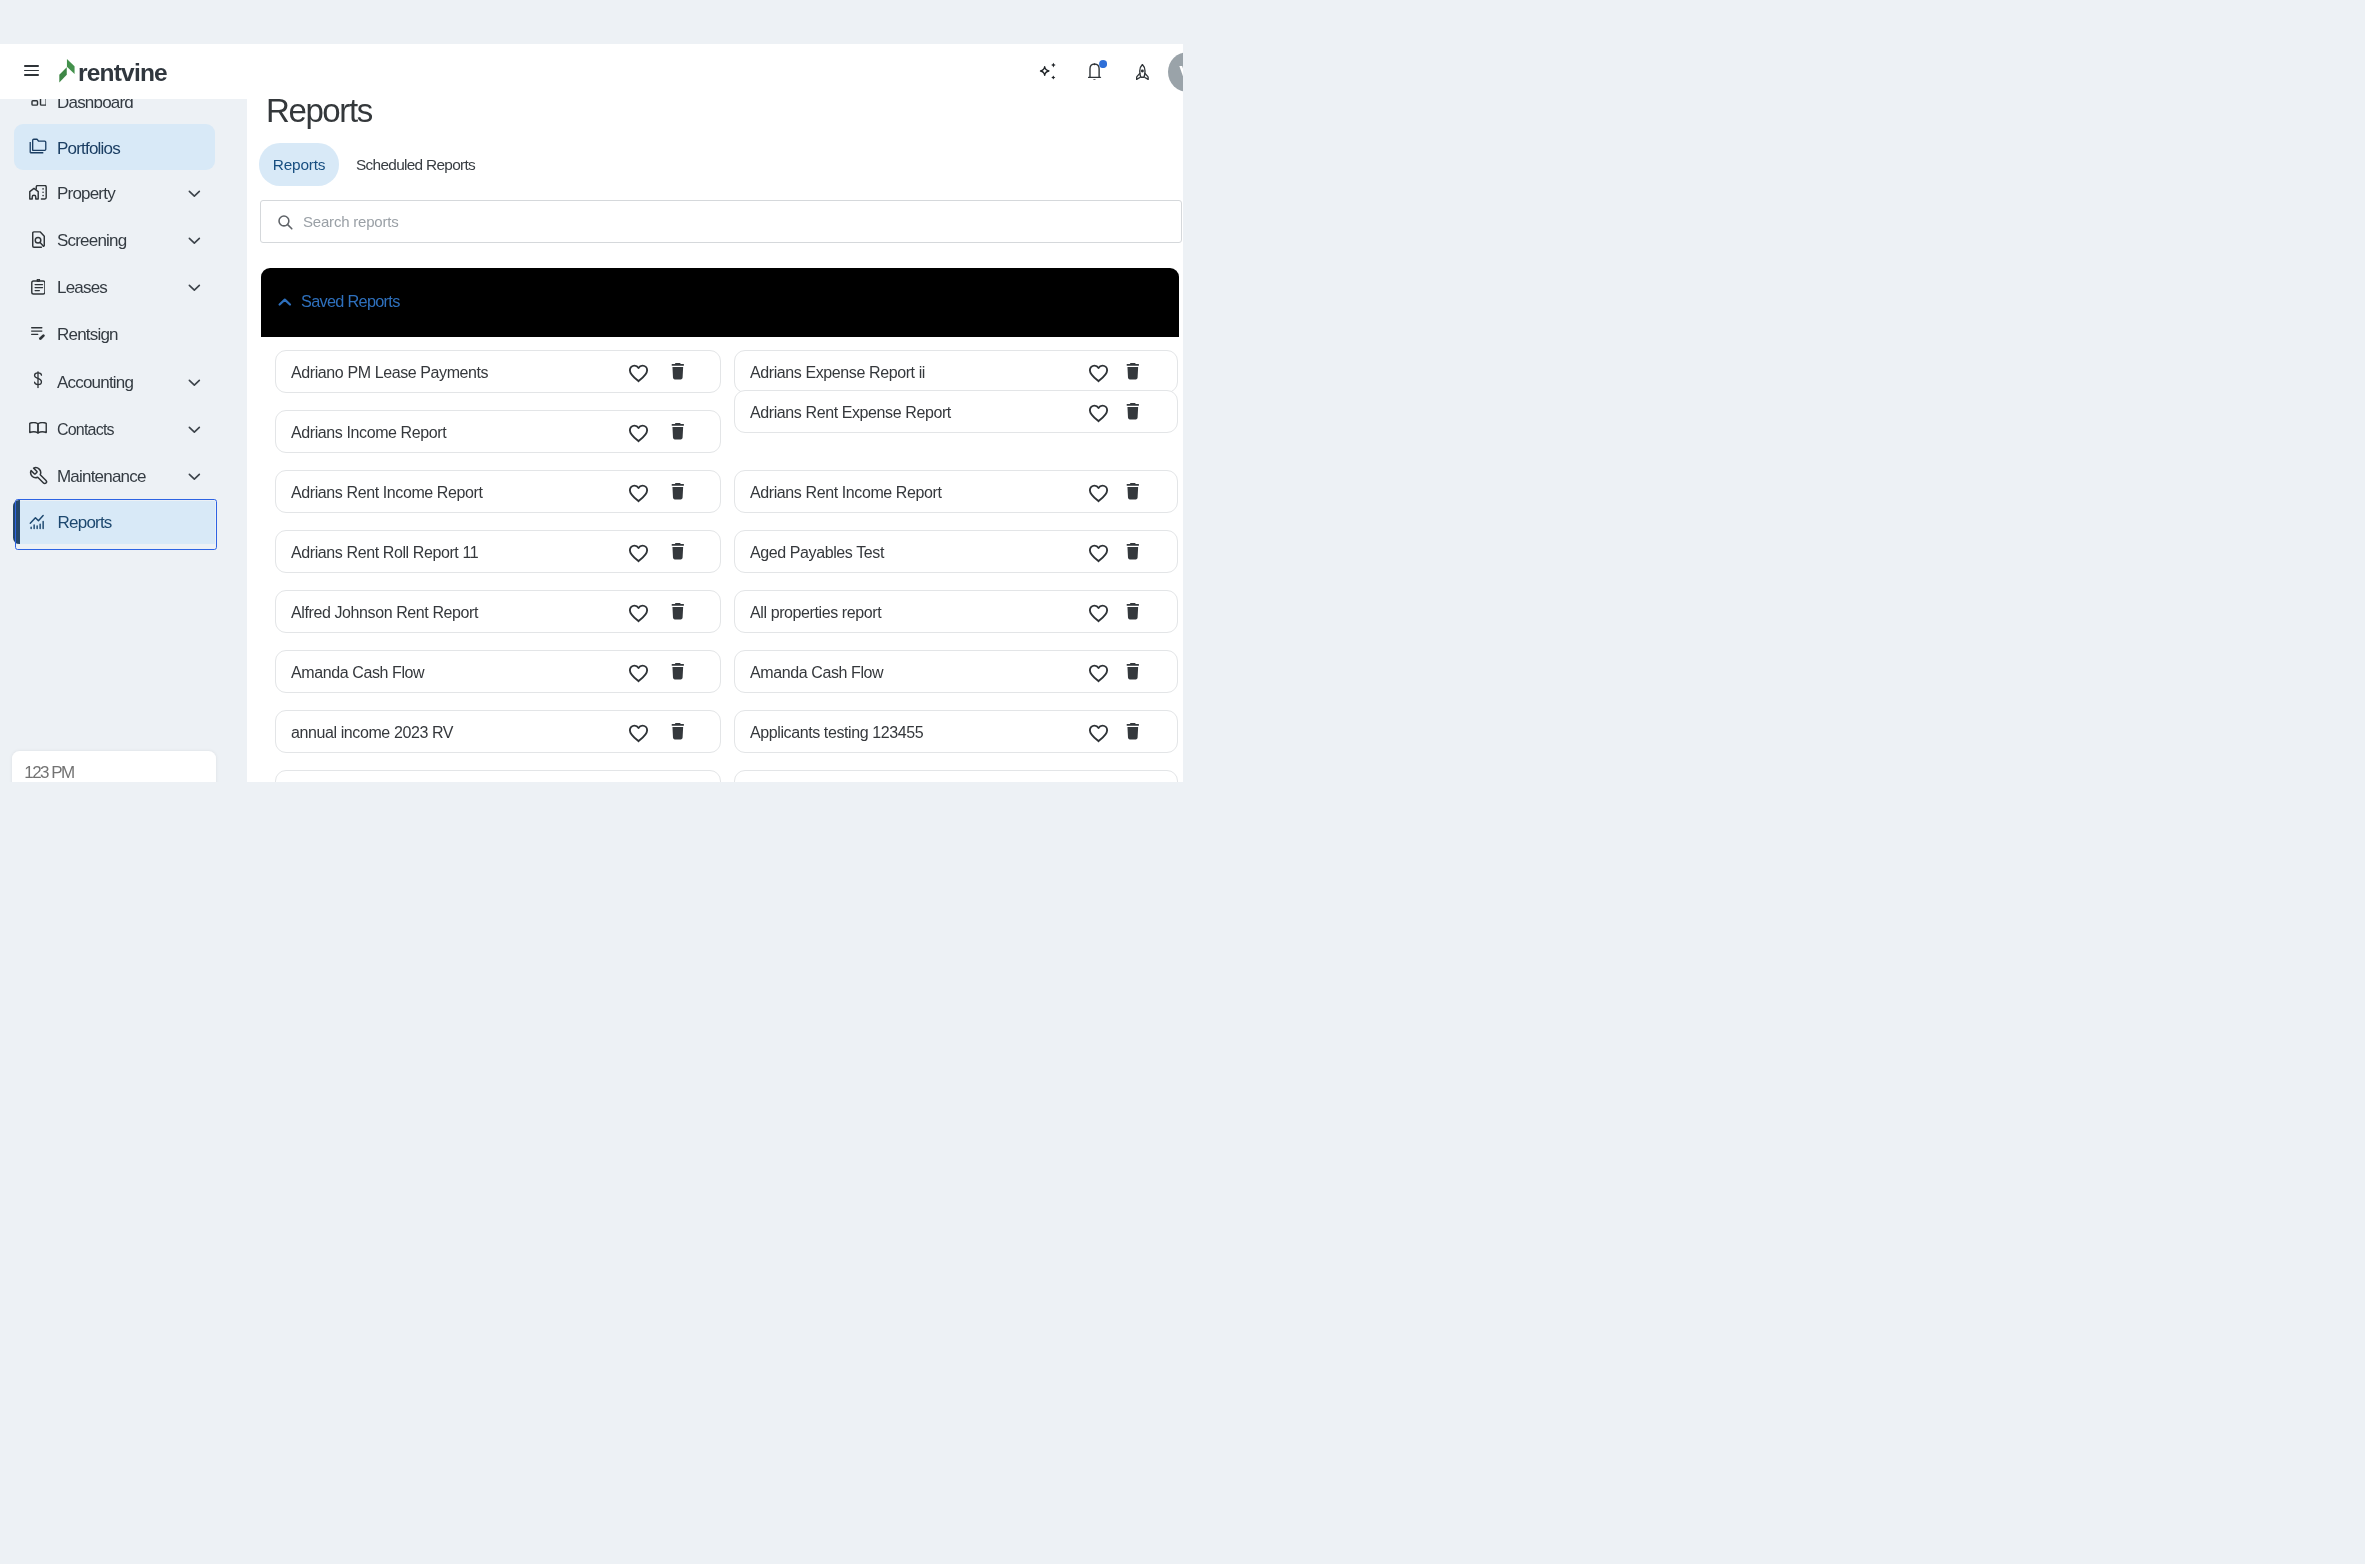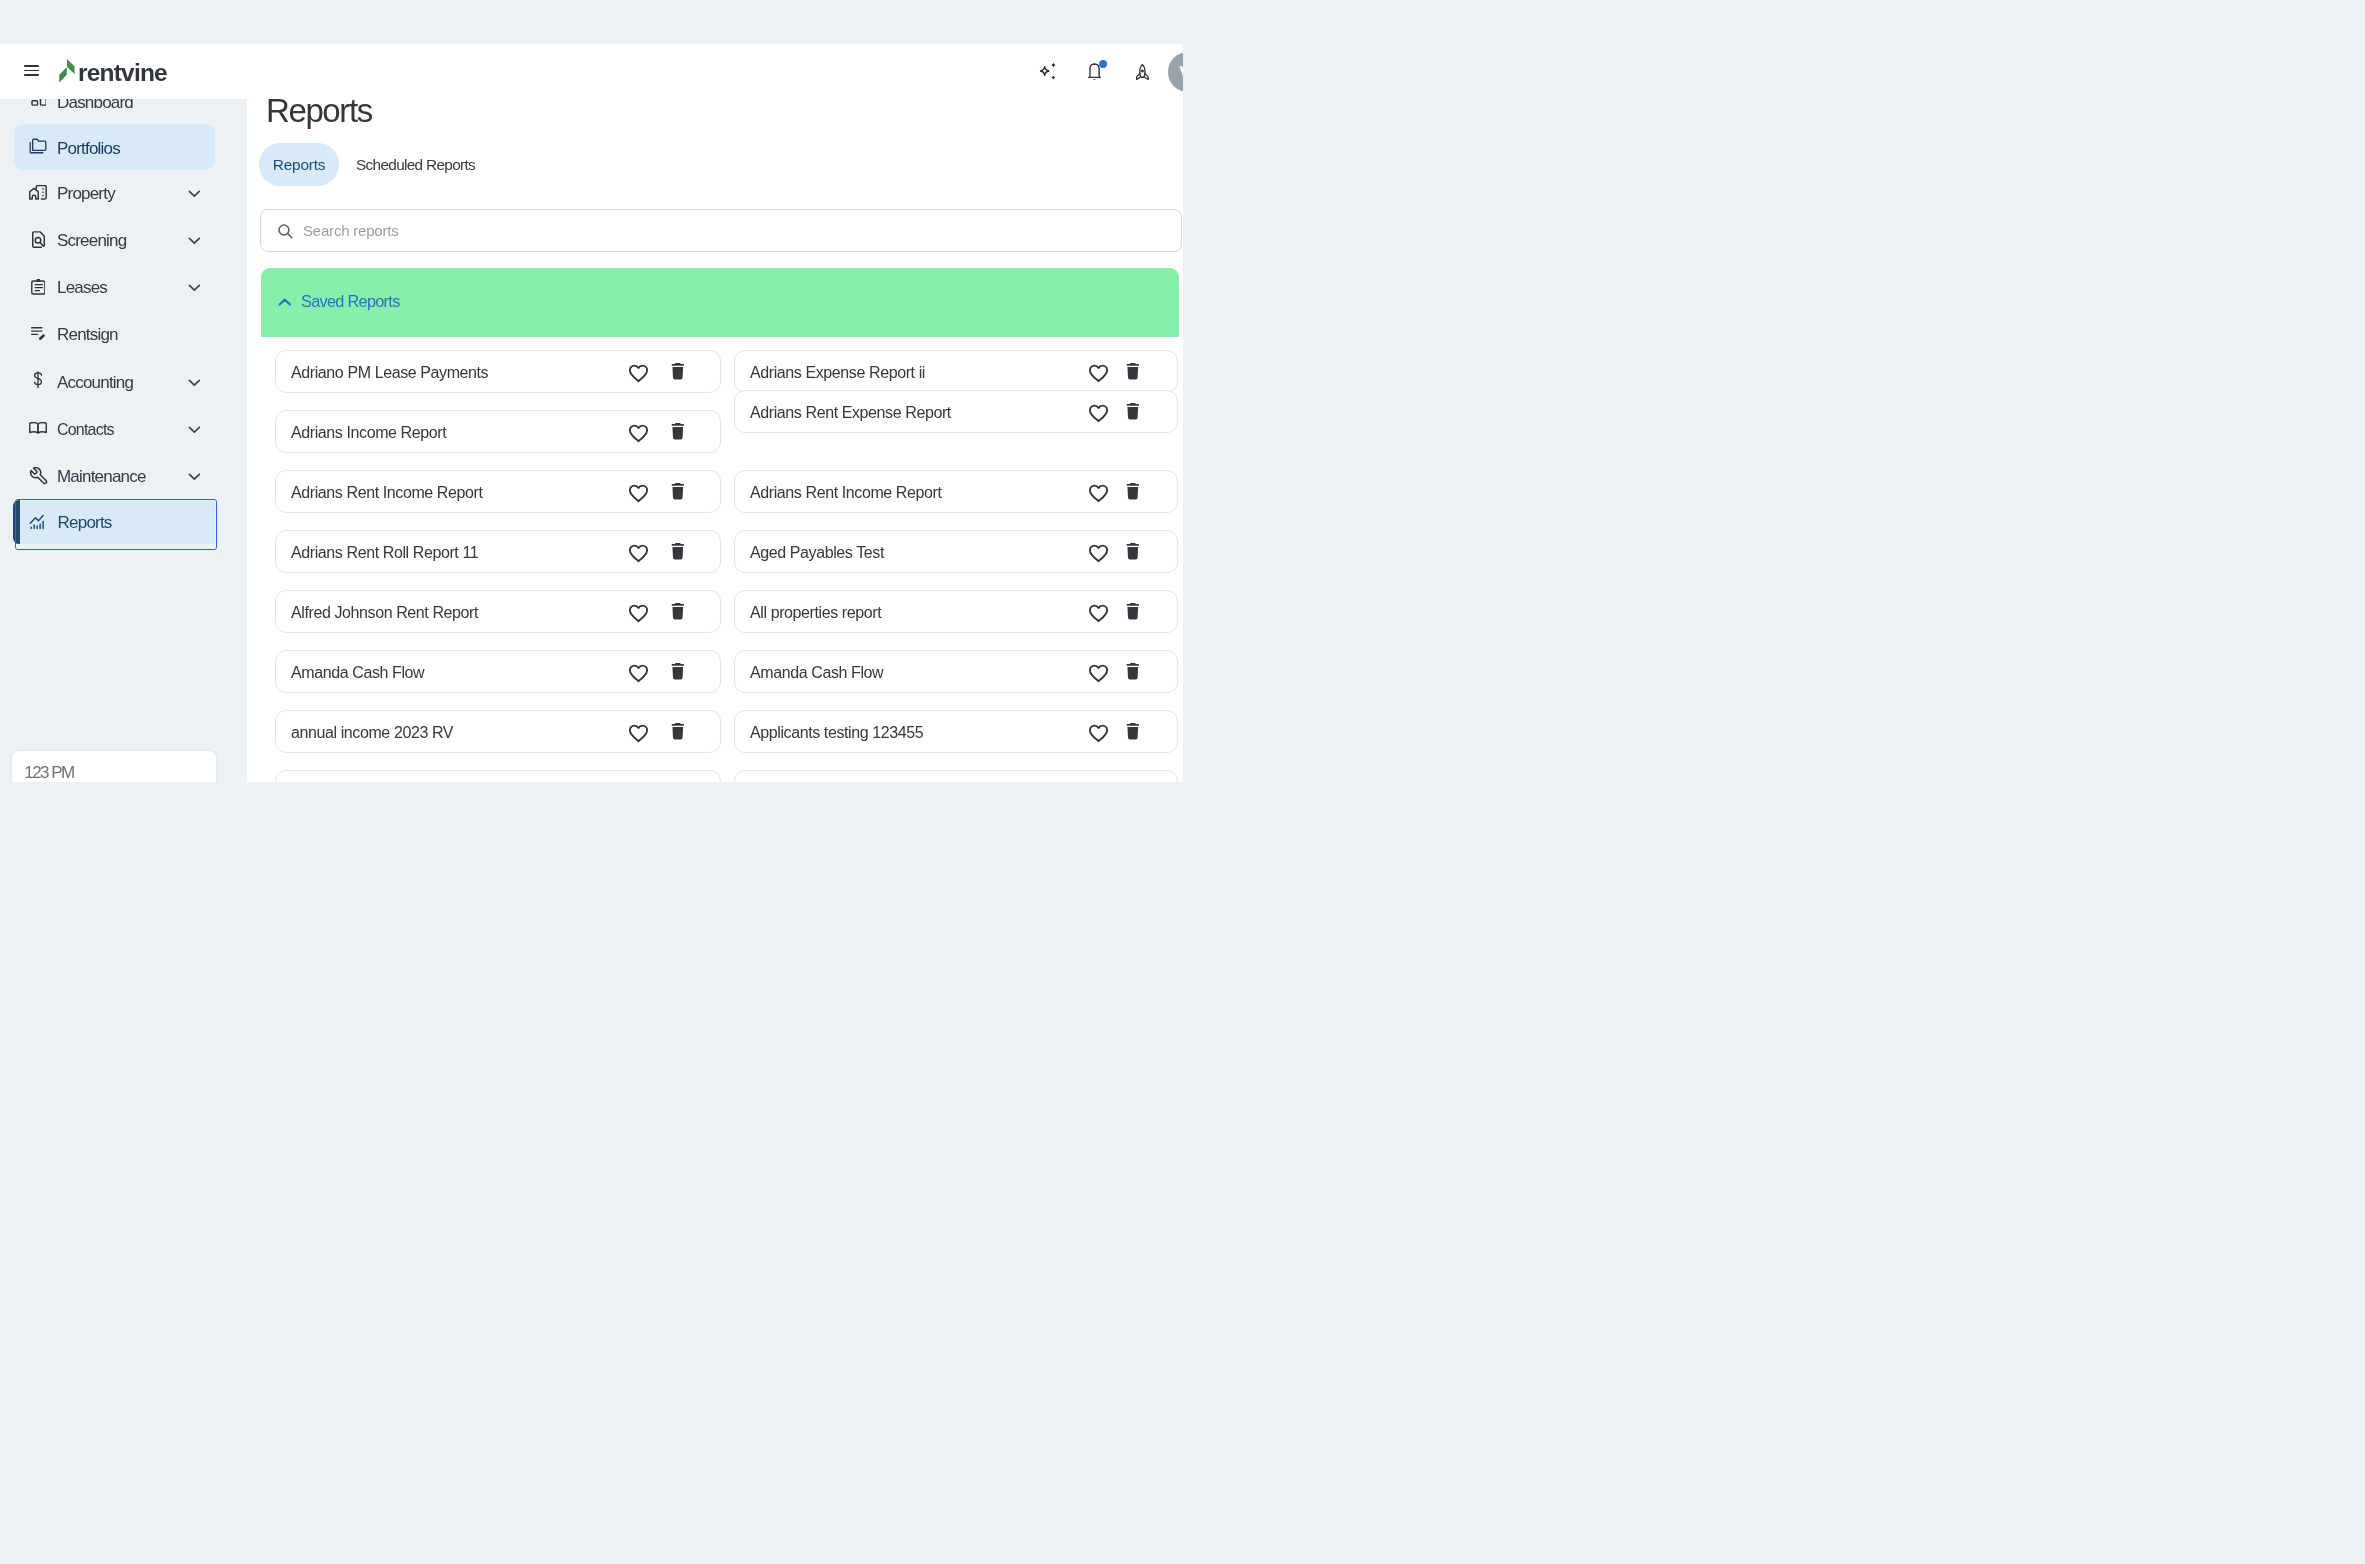--- a/index.html
+++ b/index.html
@@ -34,24 +34,24 @@
 #rep-item .ic { position:absolute; left:16.5px; width:18px; height:18px; display:flex; align-items:center; justify-content:center;}
 #rep-item .lbl { position:absolute; left:45px; transform:translateY(1.1px); }
 #timebox { position:absolute; left:12.2px; top:751px; width:204px; height:42px; background:#ffffff; border-radius:7.3px; box-shadow:0 0.9px 3.6px rgba(0,0,0,0.08); }
 #timebox span { position:absolute; left:12px; top:11.6px; font-size:17px; letter-spacing:-1.5px; color:#737373; }
 
 
 #main { position:absolute; left:247px; top:77px; right:0; bottom:0; background:#ffffff; border-radius:11.8px 0 0 0; }
 #title { position:absolute; left:266px; top:94px; font-size:33px; letter-spacing:-1.4px; color:#34383b; line-height:1; }
 #tab-pill { position:absolute; left:259px; top:143px; width:80px; height:43px; background:#d8e9f7; border-radius:21px; display:flex; align-items:center; justify-content:center; font-size:15.4px; letter-spacing:-0.2px; color:#174e80; }
 #tab2 { position:absolute; left:356px; top:143px; height:43px; display:flex; align-items:center; font-size:15.4px; letter-spacing:-0.7px; color:#383d42; }
-#rsearch { position:absolute; left:260px; top:209px; width:922px; height:43px; background:#ffffff; border:0.9px solid #d5d8db; border-radius:8px; }
+#rsearch { position:absolute; left:260px; top:200px; width:922px; height:43px; background:#ffffff; border:0.9px solid #d5d8db; border-radius:3px; }
 #rsearch .mag { position:absolute; left:15.4px; top:11.8px; }
 #rsearch .ph { position:absolute; left:42px; top:0; height:100%; display:flex; align-items:center; font-size:15px; color:#9aa0a6; letter-spacing:-0.2px; }
-#band { position:absolute; left:261px; top:268px; width:918px; height:69px; background:#86efac; border-radius:9px 9px 0 0; }
+#band { position:absolute; left:261px; top:268px; width:918px; height:69px; background:#000000; border-radius:9px 9px 0 0; }
 #band .chev { position:absolute; left:278px; top:298px; }
 .rcard { position:absolute; height:43px; background:#ffffff; border:0.9px solid #e3e5e7; border-radius:11px; }
 .rcard .txt { position:absolute; left:15px; top:0; height:100%; display:flex; align-items:center; font-size:16px; letter-spacing:-0.4px; color:#35383c; white-space:nowrap; transform:translateY(1.1px); }
 .rcard .heart { position:absolute; right:71px; top:50%; margin-top:-7.7px; }
 .c2 .heart { right:68px; }
 .rcard .trash { position:absolute; right:35px; top:50%; margin-top:-8.2px; }
 .c2 .trash { right:37px; }
 .c1 { left:275px; width:446px; }
 .c2 { left:734px; width:444px; }
 </style>

